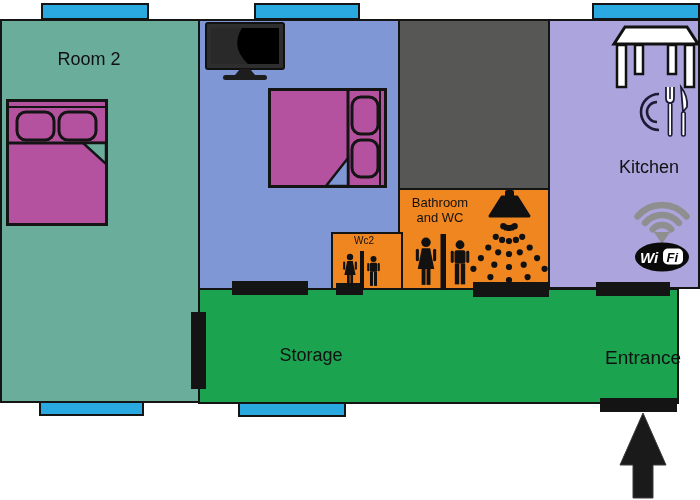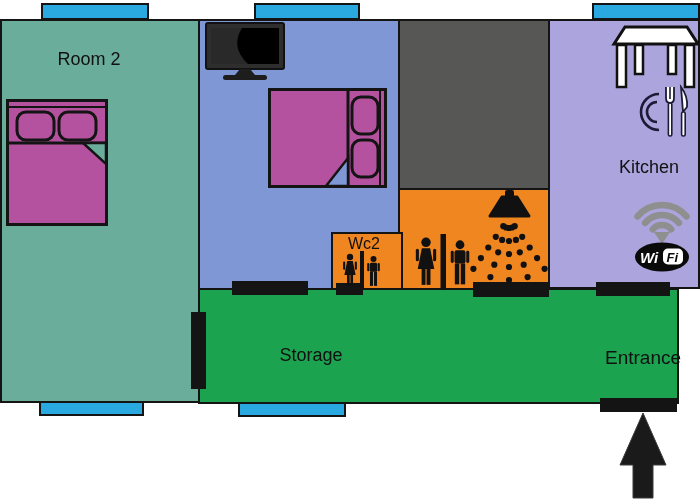--- a/index.html
+++ b/index.html
@@ -3,21 +3,21 @@
 <meta charset="utf-8">
 <style>
   html,body{margin:0;padding:0;background:#fff;}
   #plan{position:relative;width:700px;height:500px;background:#ffffff;overflow:hidden;
         font-family:"Liberation Sans",sans-serif;color:#111;}
   .room{position:absolute;border:2px solid #141414;box-sizing:border-box;}
   .label{position:absolute;text-align:center;color:#111;}
   .lbl-big{font-size:18px;}
   .lbl-mid{font-size:19px;line-height:23px;}
   .lbl-small{font-size:13px;line-height:15px;}
-  .lbl-tiny{font-size:16px;}
+  .lbl-tiny{font-size:10px;}
   .window{position:absolute;border:2px solid #141414;box-sizing:border-box;}
   .door{position:absolute;}
   svg{position:absolute;overflow:visible;}
 </style>
 </head>
 <body>
 
 <div id="plan">
 
   <div class="room" style="left: 0px; top: 19px; width: 200px; height: 384px; background-color: rgb(107, 173, 155);"></div>
@@ -159,18 +159,22 @@
     <use href="#person-woman" x="2" y="2" width="16" height="36"></use>
     <rect x="20" y="0" width="4" height="38" fill="#111"></rect>
     <use href="#person-man" x="26" y="4" width="15" height="34"></use>
   </svg>
 
   <svg style="left:608px;top:410px;" width="70" height="90" viewBox="0 0 70 90">
     <polygon points="35,3 58,55 45,55 45,88 25,88 25,55 12,55" fill="#1a1a1a" stroke="#3a3a3a" stroke-width="1"></polygon>
   </svg>
 
   <div class="label lbl-big" style="left:29px;top:49px;width:120px;">Room 2</div>
+  <div class="label lbl-small" style="left:400px;top:195px;width:80px;">
+    <div>Bathroom</div>
+    <div>and WC</div>
+  </div>
   <div class="label lbl-tiny" style="left:331px;top:235px;width:66px;">Wc2</div>
   <div class="label lbl-big" style="left:589px;top:157px;width:120px;">Kitchen</div>
   <div class="label lbl-big" style="left:251px;top:345px;width:120px;">Storage</div>
   <div class="label lbl-mid" style="left:584px;top:346px;width:118px;">Entrance</div>
 
 </div>
 
 </body></html>

